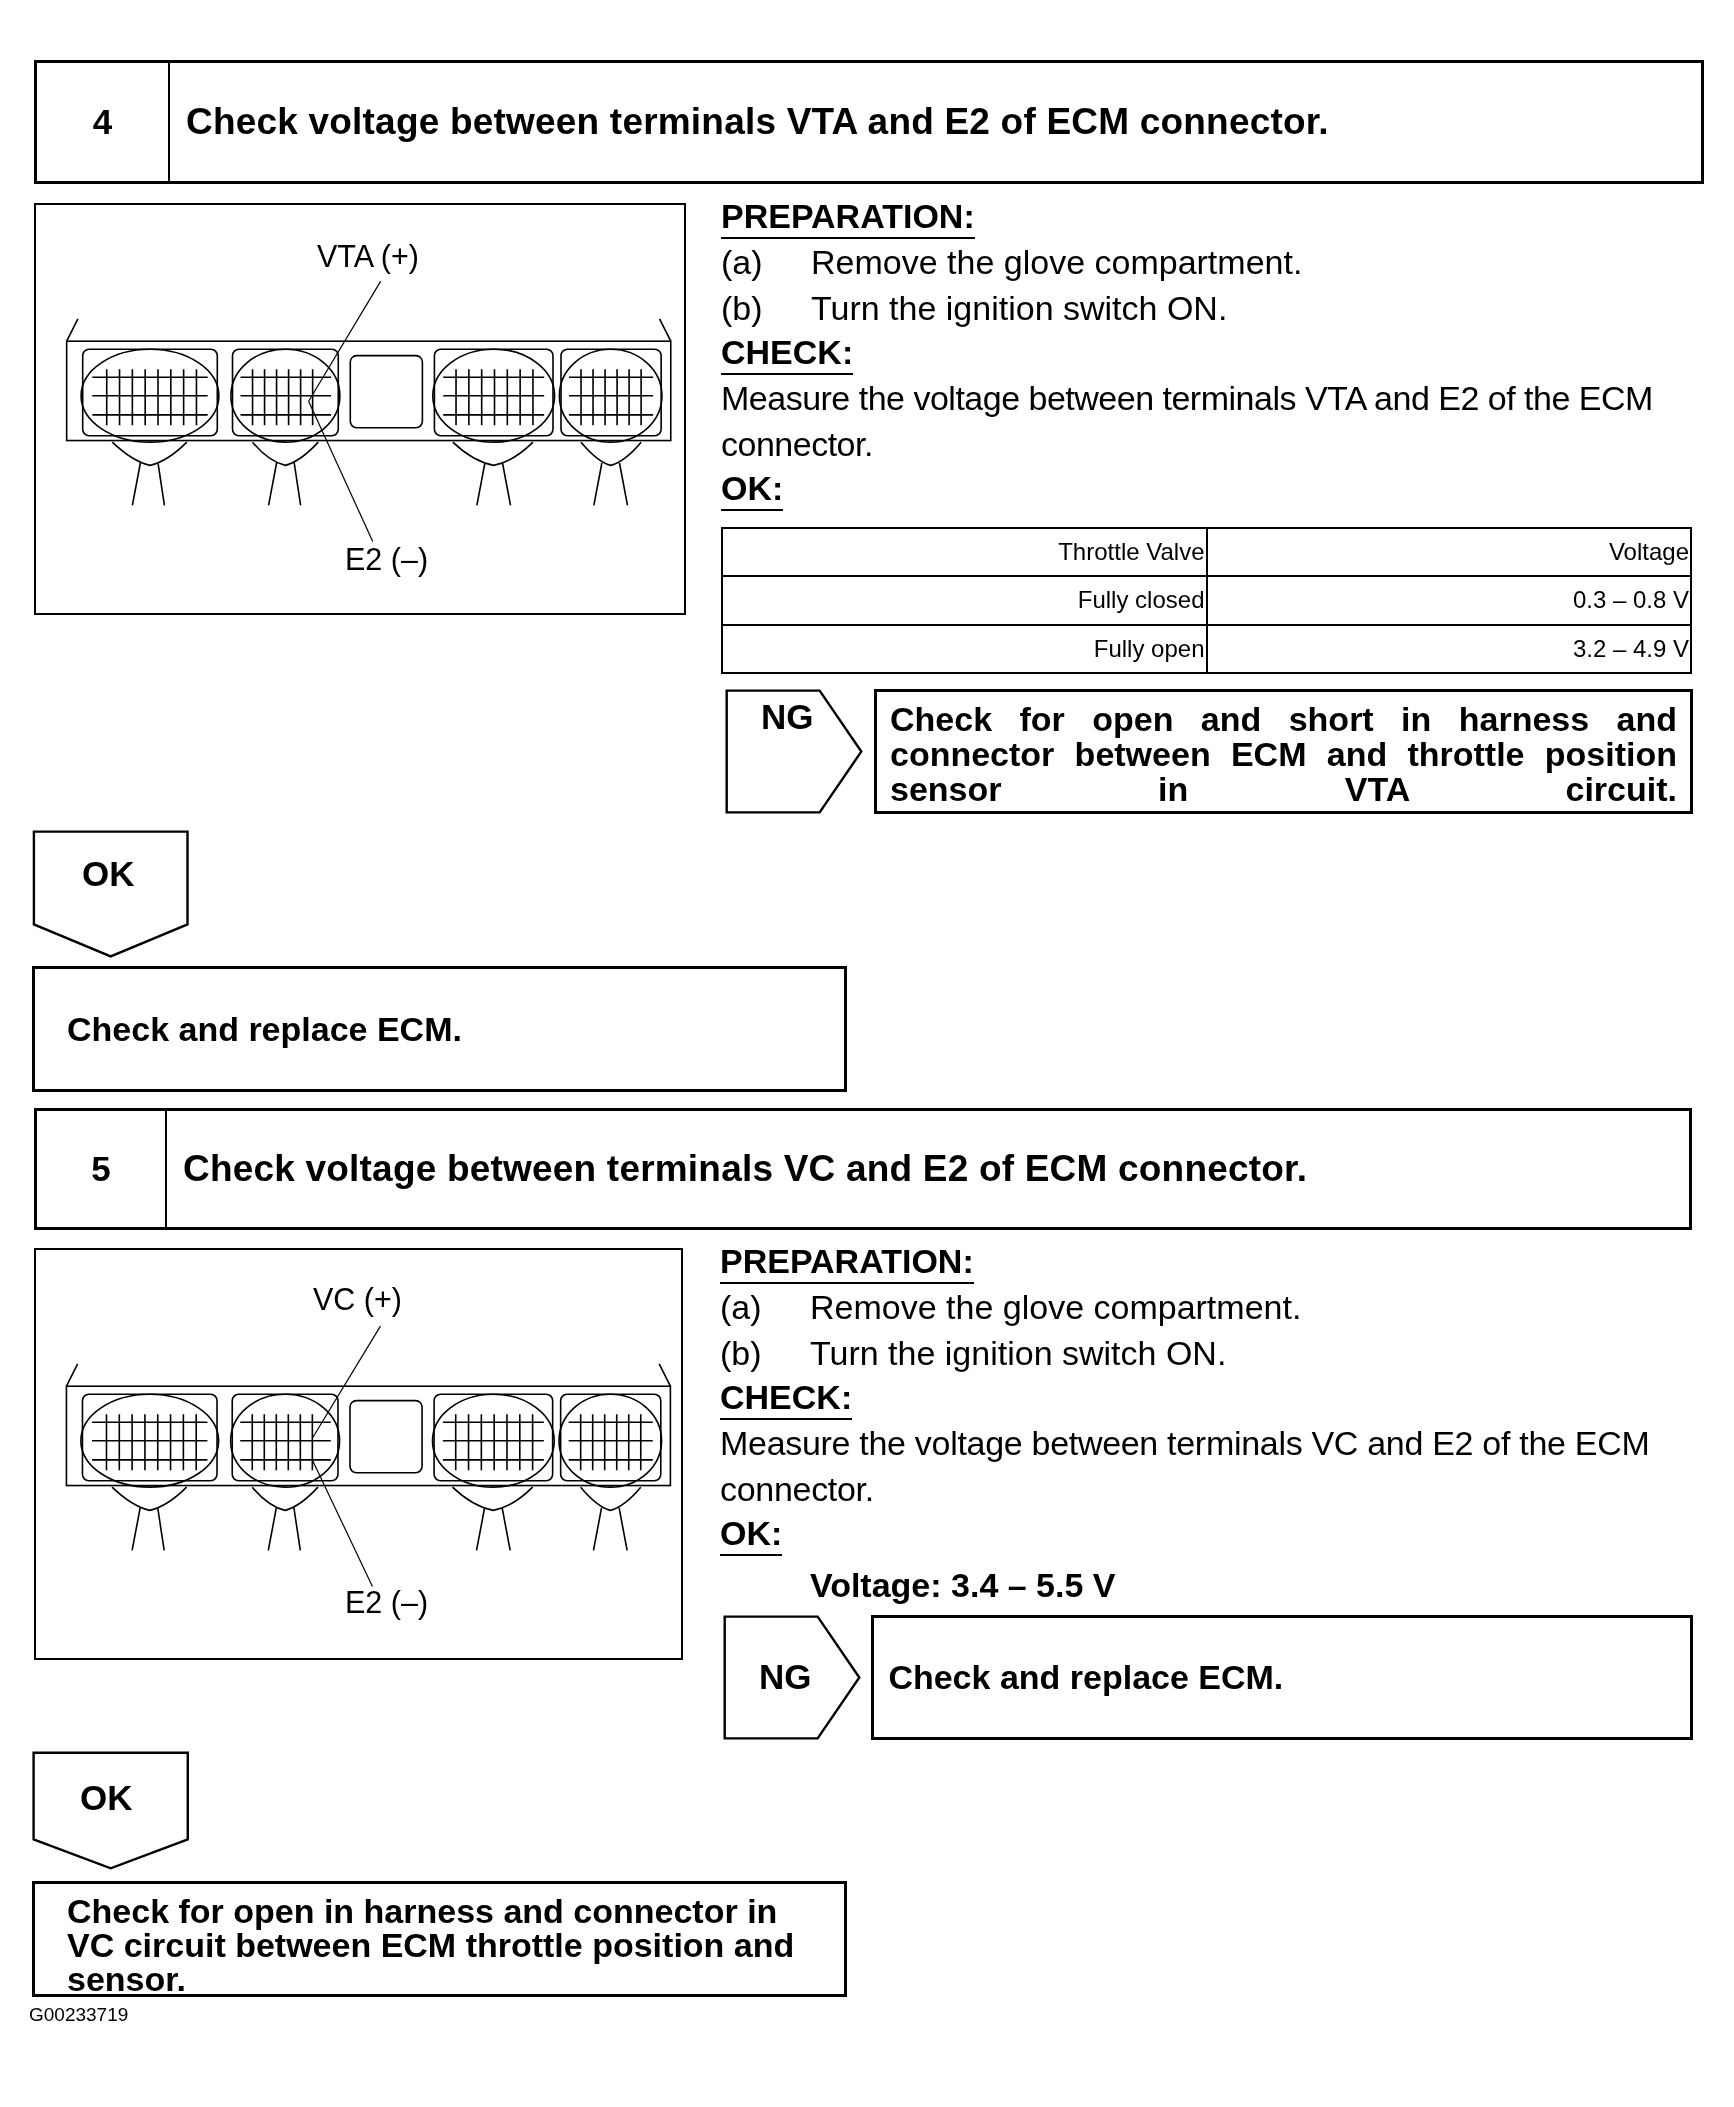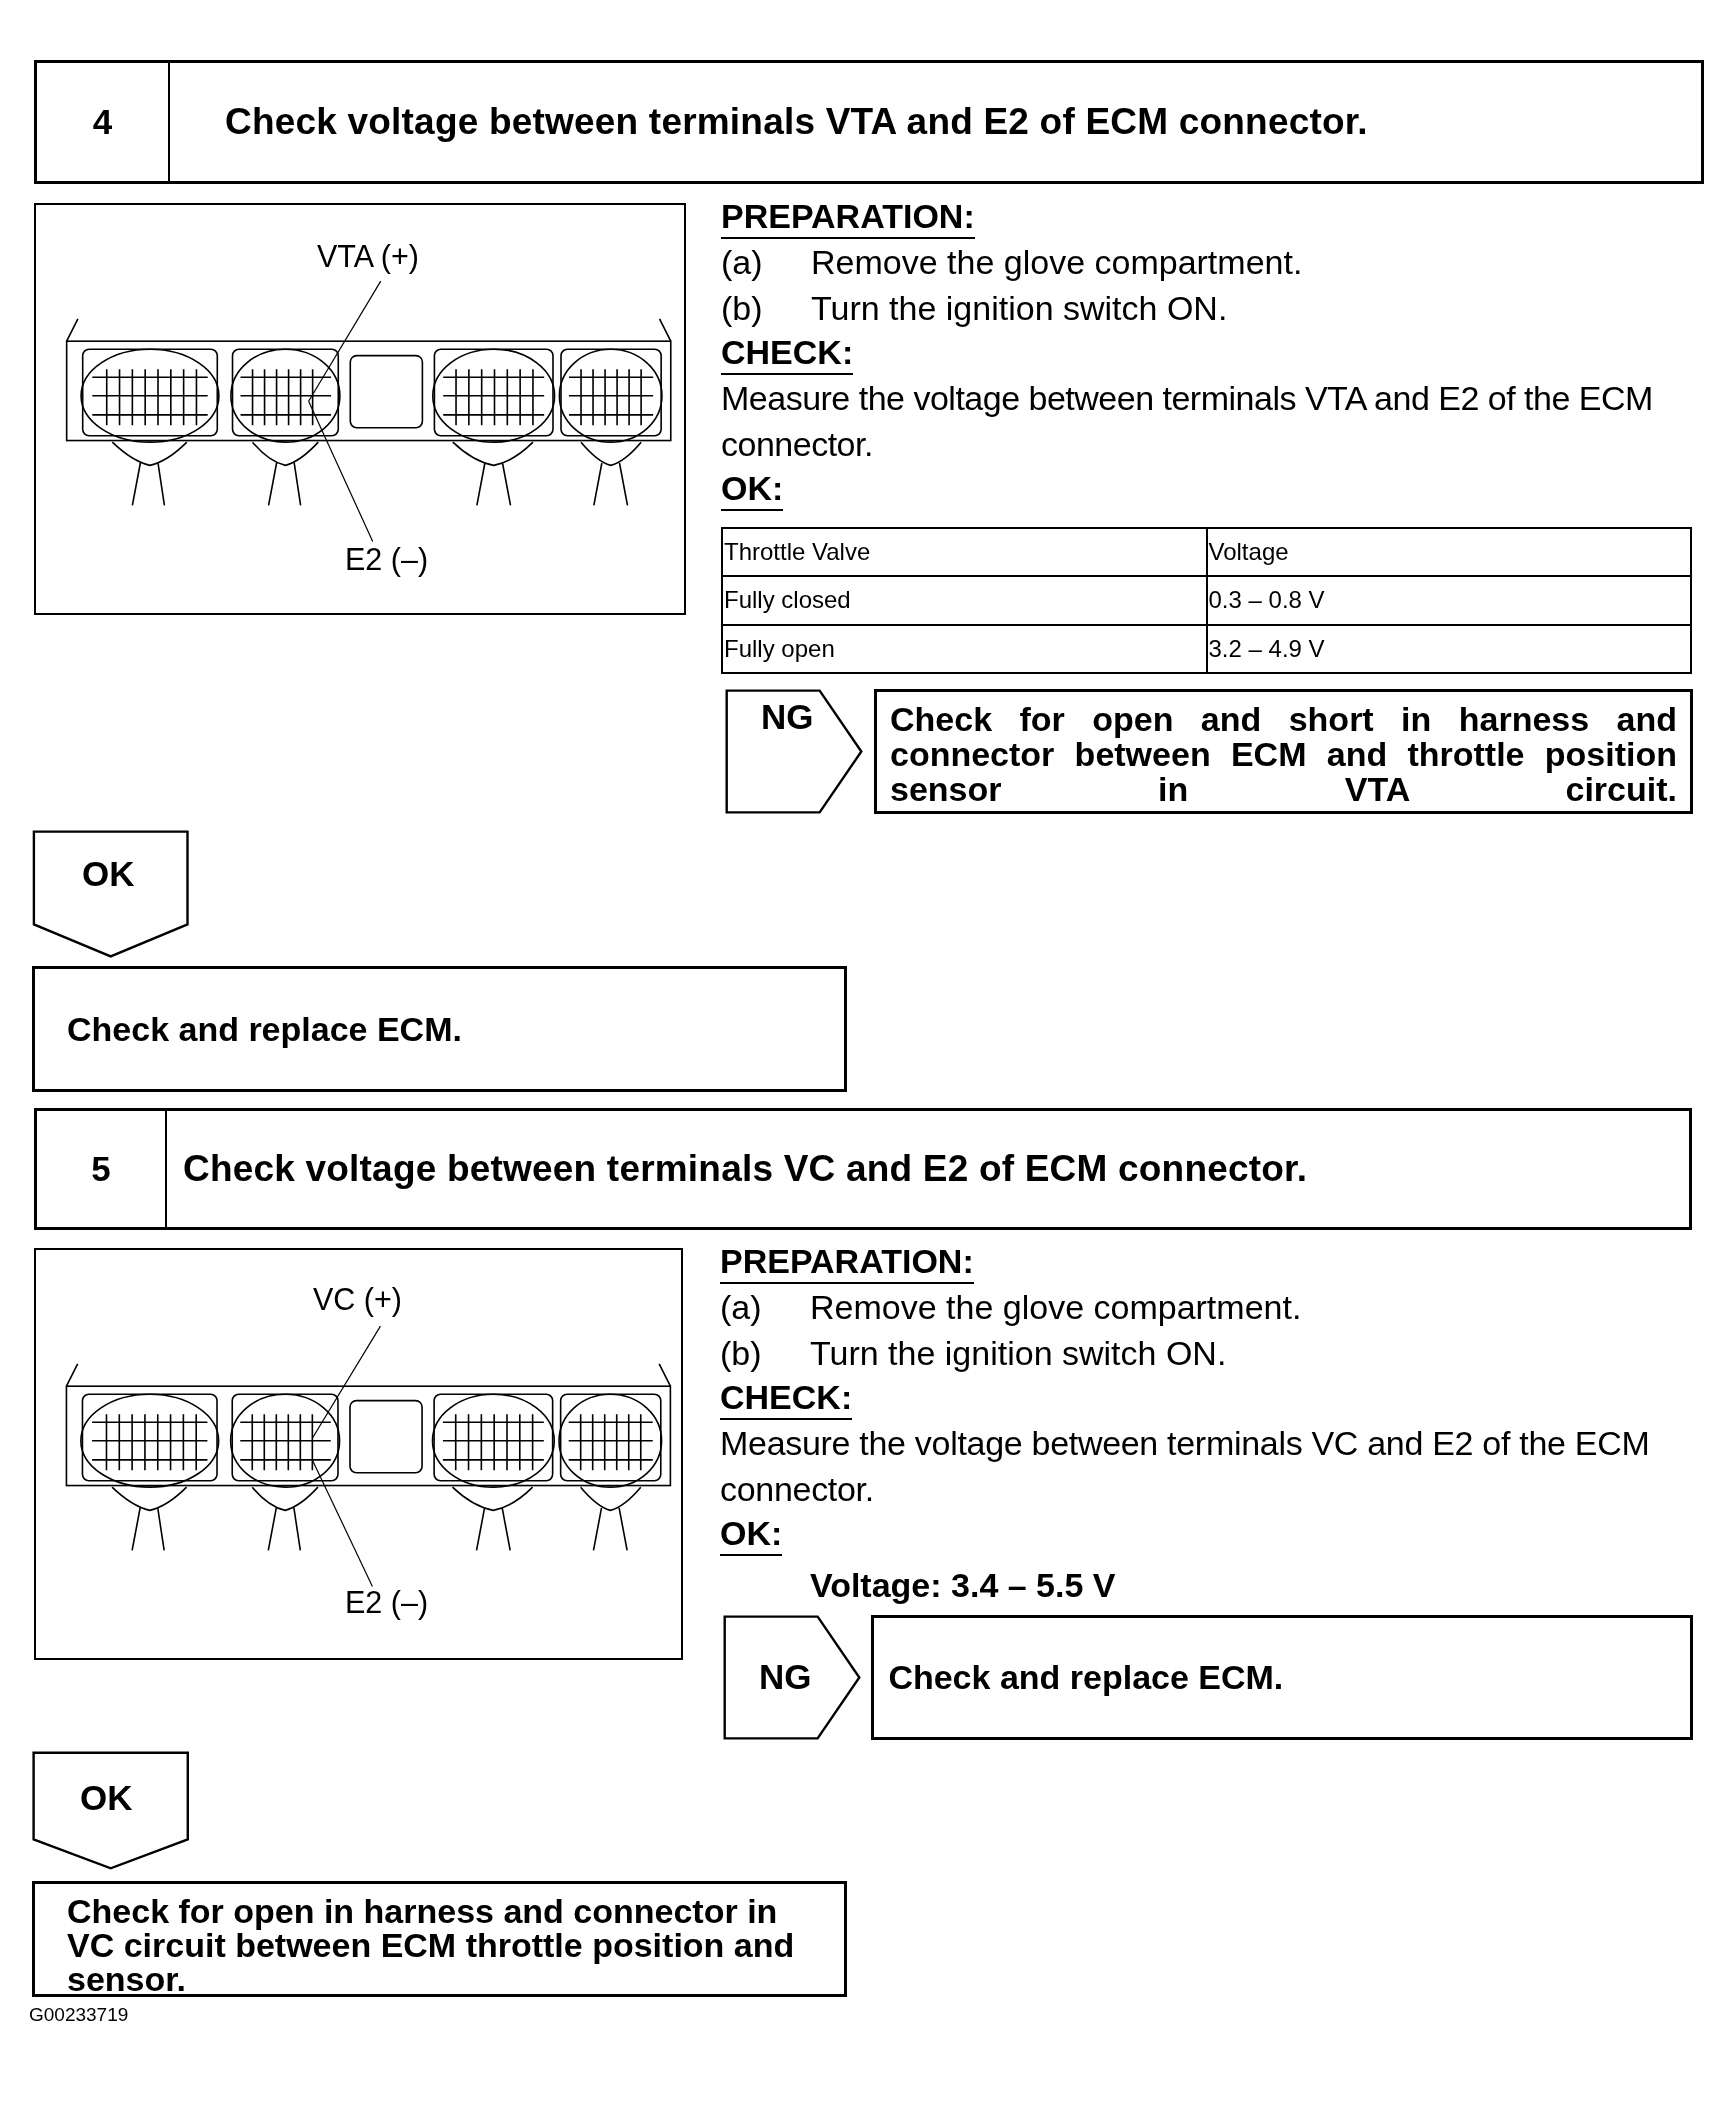--- a/index.html
+++ b/index.html
@@ -8,34 +8,34 @@
   .abs { position:absolute; box-sizing:border-box; }
   .box { border:3.2px solid #000; background:#fff; }
   .hdr-num { display:flex; align-items:center; justify-content:center;
              font-weight:bold; font-size:35px; border-right:2.4px solid #000; }
   .hdr-title { display:flex; align-items:center; padding-left:16px; font-weight:bold; font-size:37px; letter-spacing:0.2px; }
   .heading { font-weight:bold; font-size:34px; border-bottom:2.4px solid #000; display:inline-block; line-height:42px; }
   .line { font-size:34px; line-height:46px; white-space:nowrap; }
   .line .lbl { display:inline-block; width:90px; }
   .para { font-size:34px; line-height:46px; }
   table.ok { border-collapse:collapse; width:100%; height:100%; font-size:24px; }
-  table.ok td { border:2.4px solid #000; text-align:left; vertical-align:middle; }
+  table.ok td { border:2.4px solid #000; text-align:right; vertical-align:middle; }
   .bold-txt { font-weight:bold; font-size:34px; line-height:35px; }
   .justify { text-align:justify; text-align-last:justify; }
   svg { position:absolute; left:0; top:0; }
   .diag-label { position:absolute; font-size:30.5px; white-space:nowrap; }
   .arrow-lbl { position:absolute; font-weight:bold; font-size:35px; }
   .fig-id { font-size:19px; }
 </style>
 </head>
 <body>
 
 <div class="abs box" style="left:34px; top:60px; width:1670px; height:124px; display:flex;">
   <div class="hdr-num" style="width:131px;">4</div>
-  <div class="hdr-title" style="flex:1;margin-left:39px;">Check voltage between terminals VTA and E2 of ECM connector.</div>
+  <div class="hdr-title" style="flex:1;">Check voltage between terminals VTA and E2 of ECM connector.</div>
 </div>
 
 <div class="abs box" style="left:34px; top:203px; width:652px; height:412px; border-width:2.4px;">
   <svg width="647" height="407" viewBox="0 0 807 508">
     <g fill="none" stroke="#000" stroke-width="2">
 
       <path d="M38 170 L52 142 M778 142 L792 170"></path>
       <rect x="38" y="170" width="754" height="124"></rect>
 
       <g>

